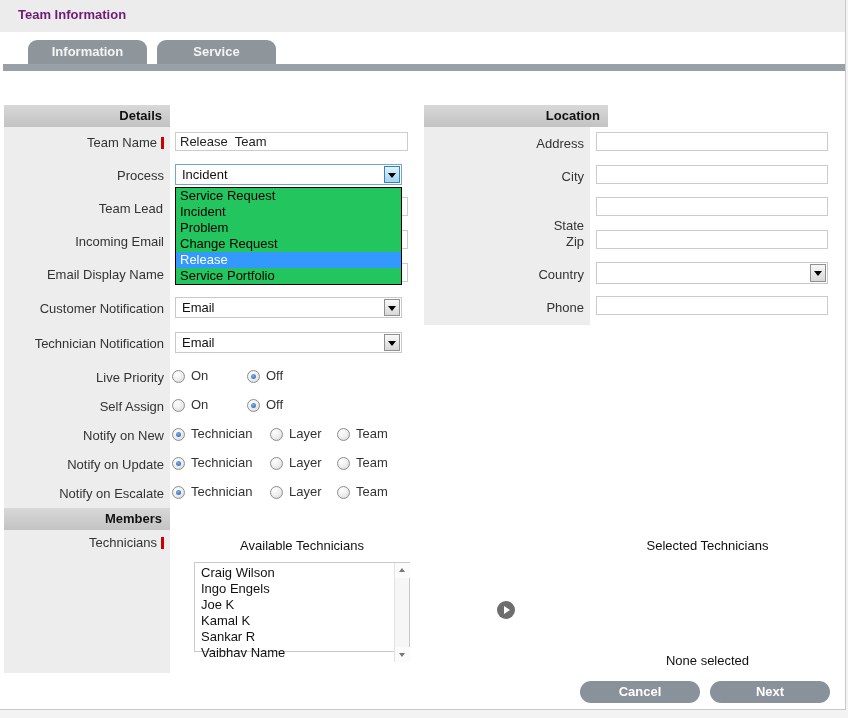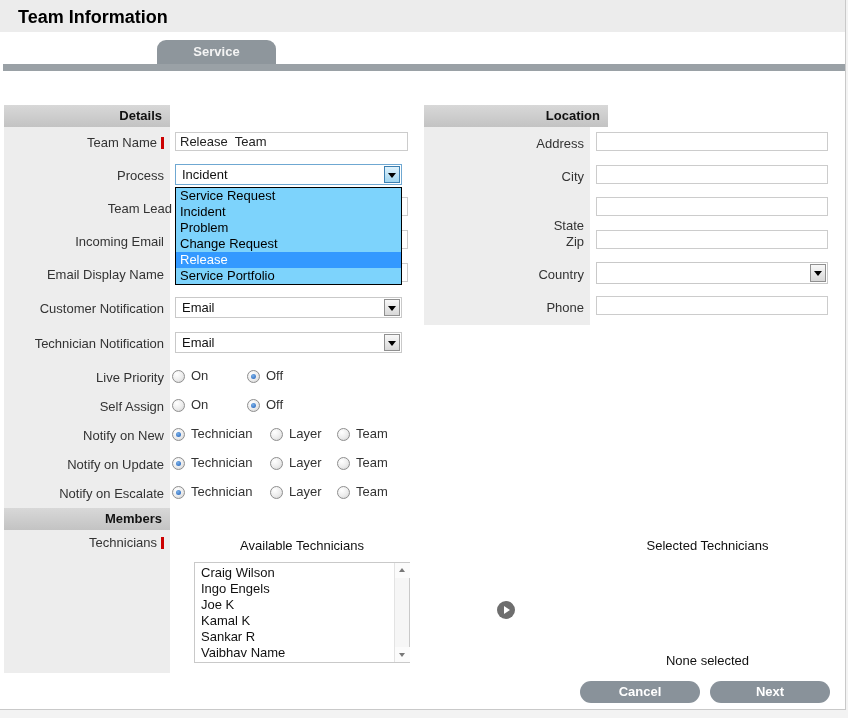--- a/index.html
+++ b/index.html
@@ -1,21 +1,21 @@
 <!DOCTYPE html>
 <html><head>
 <meta charset="utf-8">
 <style>
   * { box-sizing: border-box; margin: 0; padding: 0; }
   html,body { width:848px; height:718px; background:#f3f3f3; font-family:"Liberation Sans", sans-serif; overflow:hidden; }
   #win { position:absolute; left:0; top:0; width:846px; height:710px; background:#ffffff;
          border-right:1px solid #c9c9c9; border-bottom:1px solid #c9c9c9; }
 
   .hdrstrip { position:absolute; left:0; top:0; width:845px; height:32px; background:#ececec; }
-  .title { position:absolute; left:18px; top:7px; font-size:18px; font-weight:bold; color:#000000; }
+  .title { position:absolute; left:18px; top:7px; font-size:13px; font-weight:bold; color:#701a75; }
 
   .tab { position:absolute; top:40px; width:119px; height:24px; background:#8e969c;
          border-radius:9px 9px 0 0; color:#f4f4f4; font-size:13px; font-weight:bold;
          text-align:center; line-height:24px; cursor:pointer; }
   .tabbar { position:absolute; left:3px; top:64px; width:842px; height:7px; background:#9aa1a6; }
 
   .col { position:absolute; background:#ededed; }
   .sechdr { position:absolute; height:22px; background:linear-gradient(#d8d8d8,#c3c3c3);
             font-size:13px; font-weight:bold; color:#111; line-height:22px;
             text-align:right; padding-right:8px; }
@@ -30,34 +30,34 @@
   .combo { position:absolute; height:21px; background:#fff; border:1px solid #c9c9c9; cursor:pointer; }
   .combo .val { position:absolute; left:6px; top:0; line-height:19px; font-size:13px; color:#111; }
   .combo .btn { position:absolute; top:1px; right:1px; bottom:1px; width:16px;
                 background:linear-gradient(#f8f8f8,#d8d8d8); border:1px solid #909090; }
   .combo .btn::after { content:''; position:absolute; left:50%; top:50%; margin:-2px 0 0 -4px;
                 border-left:4px solid transparent; border-right:4px solid transparent;
                 border-top:5px solid #000; }
   .combo.focus { border-color:#6fa8d2; }
   .combo.focus .btn { background:linear-gradient(#e0f2fc,#9fd5f0); border-color:#3c7fb1; }
 
-  .dropdown { position:absolute; left:175px; top:187px; width:227px; background:#7dd3fc;
+  .dropdown { position:absolute; left:175px; top:187px; width:227px; background:#22c55e;
               border:1px solid #000; z-index:30; }
   .dd-item { height:16px; line-height:16px; font-size:13px; color:#000; padding-left:4px; cursor:pointer; }
   .dd-item.hl { background:#3399ff; color:#fff; }
 
   .opt { position:absolute; display:flex; align-items:center; gap:6px; height:14px; }
   .radio { position:relative; width:13px; height:13px; border-radius:50%; border:1px solid #8e8e8e;
            background:radial-gradient(circle at 35% 30%, #ffffff 0%, #ececec 55%, #cfcfcf 100%); cursor:pointer; }
   .radio.sel::after { content:''; position:absolute; left:3px; top:3px; width:5px; height:5px;
            border-radius:50%; background:radial-gradient(circle at 40% 35%, #7db2e8, #1b5cb8); }
   .optlbl { font-size:13px; color:#333; line-height:14px; }
 
   .subhead { position:absolute; width:216px; text-align:center; font-size:13px; color:#111; }
-  .listbox { position:absolute; left:194px; top:562px; width:216px; height:101px;
+  .listbox { position:absolute; left:194px; top:562px; width:216px; height:90px;
              border:1px solid #c9c9c9; background:#fff; }
   .lb-item { font-size:13px; line-height:16px; padding-left:6px; color:#111; cursor:default; }
   .lb-scroll { position:absolute; top:0; right:0; width:15px; height:99px; background:#f6f6f6;
                border-left:1px solid #e3e3e3; }
   .sb-up, .sb-down { position:absolute; left:0; width:15px; height:15px; background:#fbfbfb; cursor:pointer; }
   .sb-up { top:0; } .sb-down { bottom:0; }
   .sb-up::after { content:''; position:absolute; left:4px; top:5px;
       border-left:3px solid transparent; border-right:3px solid transparent; border-bottom:4px solid #777; }
   .sb-down::after { content:''; position:absolute; left:4px; top:6px;
       border-left:3px solid transparent; border-right:3px solid transparent; border-top:4px solid #777; }
@@ -75,29 +75,30 @@
 </style>
 </head>
 <body>
 
 <div id="win">
 
   <div class="hdrstrip">
     <div class="title">Team Information</div>
   </div>
 
+  <div class="tab" style="left:28px;">Information</div>
   <div class="tab" style="left:157px;">Service</div>
   <div class="tabbar"></div>
 
   <div class="col" style="left:4px; top:127px; width:166px; height:546px;"></div>
   <div class="sechdr" style="left:4px; top:105px; width:166px;">Details</div>
 
   <div class="lbl" style="left:4px; top:135px;"><span>Team Name</span><span class="req"></span></div>
   <div class="lbl" style="left:4px; top:168px;">Process</div>
-  <div class="lbl" style="left:12px; top:201px;">Team Lead</div>
+  <div class="lbl" style="left:3px; top:201px;">Team Lead</div>
   <div class="lbl" style="left:4px; top:234px;">Incoming Email</div>
   <div class="lbl" style="left:4px; top:267px;">Email Display Name</div>
   <div class="lbl" style="left:4px; top:301px;">Customer Notification</div>
   <div class="lbl" style="left:4px; top:336px;">Technician Notification</div>
   <div class="lbl" style="left:4px; top:370px;">Live Priority</div>
   <div class="lbl" style="left:4px; top:399px;">Self Assign</div>
   <div class="lbl" style="left:4px; top:428px;">Notify on New</div>
   <div class="lbl" style="left:4px; top:457px;">Notify on Update</div>
   <div class="lbl" style="left:4px; top:486px;">Notify on Escalate</div>
 

